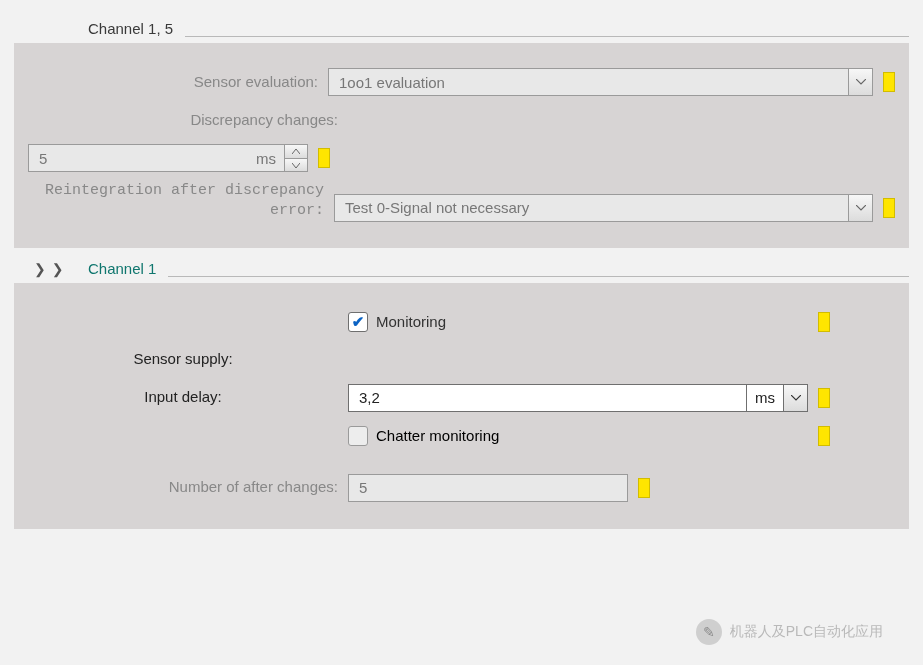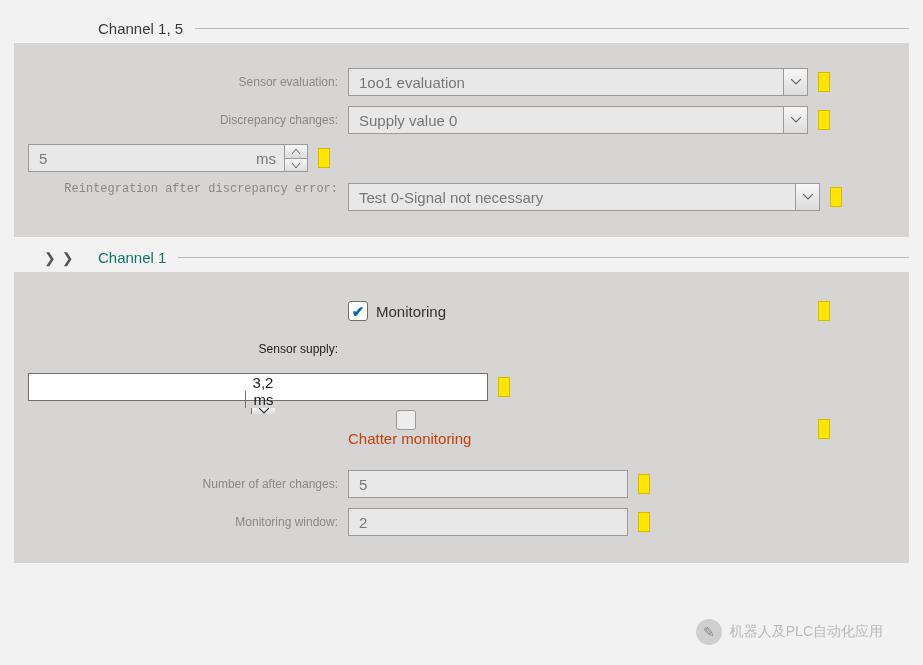--- a/index.html
+++ b/index.html
@@ -6,25 +6,24 @@
   body {
     font-family: "Segoe UI", Tahoma, Arial, sans-serif;
     font-size: 14px;
     background: #f2f2f2;
     color: #333;
     width: 923px;
     padding: 10px 0 20px 0;
   }
   .section-header {
     display: flex;
-    align-items: center;
+    align-items: flex-end;
     padding: 4px 0 4px 28px;
     margin-top: 6px;
     margin-bottom: 2px;
-    margin-left: 10px;
   }
   .section-header .chevrons {
     color: #555;
     font-size: 14px;
     width: 60px;
     padding-left: 6px;
     letter-spacing: 6px;
   }
   .section-header .title {
     color: #3a3a3a;
@@ -49,24 +48,24 @@
     align-items: center;
     margin-bottom: 8px;
     min-height: 30px;
   }
   .row.tall .label { align-self: flex-start; padding-top: 0; font-family: Liberation Mono, monospace; }
   .label {
     width: 320px;
     text-align: right;
     padding-right: 10px;
     color: #888;
-    font-size: 12px;
+    font-size: 15px;
     line-height: 1.25;
   }
-  .label.active { color: #222; }
+  .label.active { color: #222; text-align: center; }
   .ctrls {
     display: flex;
     align-items: center;
     flex: 1;
   }
   .select {
     display: flex;
     align-items: center;
     background: #e8e8e8;
     border: 1px solid #9a9a9a;
@@ -132,21 +131,21 @@
   .check .box {
     width:20px; height:20px;
     border:1px solid #6f6f6f;
     border-radius:3px;
     margin-right:8px;
     display:flex; align-items:center; justify-content:center;
     background:#fff;
   }
   .check .box.off { background:#ededed; border-color:#9a9a9a; }
   .check .tick { color:#0b63c4; font-weight:bold; font-size:15px; line-height:1; }
-  .check.dis { color:#c2410c;flex-direction:column; }
+  .check.dis { color:#000000; }
   .unit-dd {
     display:flex; align-items:center;
     border-left:1px solid #6f6f6f;
     height:26px;
   }
   .unit-dd .u { padding:0 8px; }
   .watermark {
     position: fixed;
     right: 40px;
     bottom: 20px;
@@ -170,45 +169,34 @@
   <span class="chevrons"></span>
   <span class="title">Channel 1, 5</span>
   <div class="rule"></div>
 </div>
 
 <div class="panel">
 
   <div class="row">
     <div class="label">Sensor evaluation:</div>
     <div class="ctrls">
-      <div class="select" style="width:460px">
+      <div class="select" style="width:545px">
         <span class="val">1oo1 evaluation</span>
         <span class="dd-btn">
           <svg width="10" height="6" viewBox="0 0 10 6">
               <path d="M0 0 L5 5 L10 0" fill="none" stroke="#666" stroke-width="1.2"></path>
             </svg>
         </span>
       </div>
       <div class="marker"></div>
     </div>
   </div>
 
   <div class="row">
     <div class="label">Discrepancy changes:</div>
-    <div class="ctrls">
-      <div class="select" style="width:460px">
-        <span class="val">Supply value 0</span>
-        <span class="dd-btn">
-          <svg width="10" height="6" viewBox="0 0 10 6">
-              <path d="M0 0 L5 5 L10 0" fill="none" stroke="#666" stroke-width="1.2"></path>
-            </svg>
-        </span>
-      </div>
-      <div class="marker"></div>
-    </div>
   </div>
 
   <div class="row">
     <div class="ctrls">
       <div class="numbox" style="width:280px">
         <span class="num">5</span>
         <span class="unit">ms</span>
         <span class="spinner">
           <span class="sbtn">
               <svg width="8" height="5" viewBox="0 0 8 5">
@@ -222,21 +210,21 @@
             </span>
         </span>
       </div>
       <div class="marker"></div>
     </div>
   </div>
 
   <div class="row tall" style="align-items:flex-end">
     <div class="label" style="line-height:1.35">Reintegration after discrepancy error:</div>
     <div class="ctrls">
-      <div class="select" style="width:472px">
+      <div class="select" style="width:539px">
         <span class="val">Test 0-Signal not necessary</span>
         <span class="dd-btn">
           <svg width="10" height="6" viewBox="0 0 10 6">
               <path d="M0 0 L5 5 L10 0" fill="none" stroke="#666" stroke-width="1.2"></path>
             </svg>
         </span>
       </div>
       <div class="marker"></div>
     </div>
   </div>
@@ -262,22 +250,23 @@
       </div>
       <div class="marker"></div>
     </div>
   </div>
 
   <div class="row">
     <div class="label active">Sensor supply:</div>
   </div>
 
   <div class="row">
-    <div class="ctrls">
-      <div class="select enabled" style="width:460px; padding-left:10px;flex-direction:column;">
+    <div class="label active">Input delay:</div>
+    <div class="ctrls">
+      <div class="select enabled" style="width:460px; padding-left:10px;">
         <span class="val">3,2</span>
         <span class="unit-dd">
           <span class="u">ms</span>
         </span>
         <span class="dd-btn">
           <svg width="10" height="6" viewBox="0 0 10 6">
               <path d="M0 0 L5 5 L10 0" fill="none" stroke="#333" stroke-width="1.2"></path>
             </svg>
         </span>
       </div>
@@ -301,28 +290,19 @@
   <div class="row">
     <div class="label">Number of after changes:</div>
     <div class="ctrls">
       <div class="textbox" style="width:280px">
         <span>5</span>
       </div>
       <div class="marker"></div>
     </div>
   </div>
 
-  <div class="row">
-    <div class="label">Monitoring window:</div>
-    <div class="ctrls">
-      <div class="textbox" style="width:280px">
-        <span>2</span>
-      </div>
-      <div class="marker"></div>
-    </div>
-  </div>
 
 </div>
 
 <div class="watermark">
   <span class="wicon">✎</span>
   <span>机器人及PLC自动化应用</span>
 </div>
 
 </body></html>

